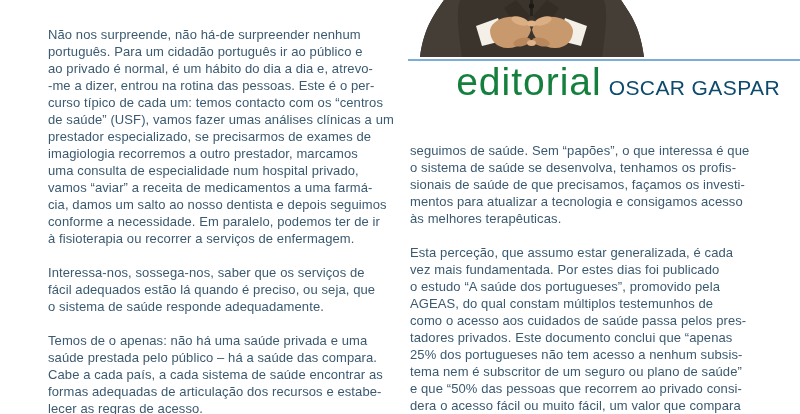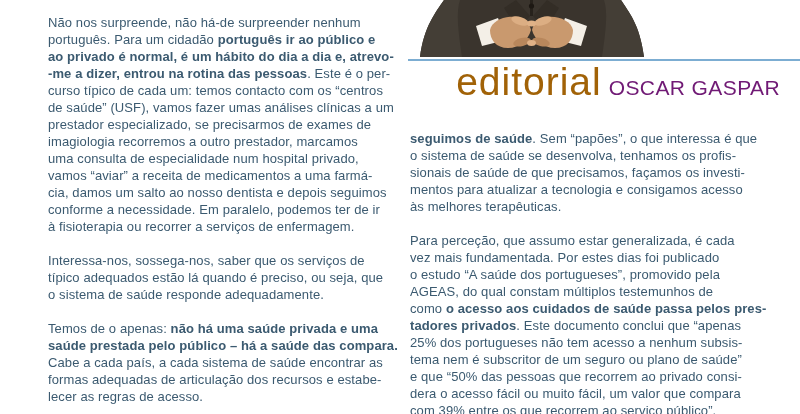--- a/index.html
+++ b/index.html
@@ -13,23 +13,23 @@
   }
   .col {
     position: absolute;
     color: #3b5a70;
     font-size: 13px;
     line-height: 17px;
     letter-spacing: 0.1px;
   }
   .col p {
     white-space: pre;
-    margin: 4px 0 17px 0;
+    margin: 16px 0 17px 0;
   }
-  .col b { font-weight: 700; }
+  .col b { font-weight: 400; }
   #left-col  { left: 48px;  top: 10px;  width: 350px; }
   #right-col { left: 410px; top: 126px; width: 390px; }
 
   #author-photo {
     position: absolute;
     left: 416px; top: 0;
     width: 232px; height: 57px;
   }
   #header-rule {
     position: absolute;
@@ -40,27 +40,27 @@
   #byline {
     position: absolute;
     top: 60px; right: 20px;
     display: flex;
     align-items: baseline;
     gap: 7px;
   }
   #editorial-label {
     font-size: 39px;
     font-weight: 200;
-    color: #a16207;
+    color: #15803d;
     letter-spacing: 1px;
   }
   #author-name {
     font-size: 21px;
     font-weight: 400;
-    color: #701a75;
+    color: #0c4a6e;
     letter-spacing: 0.4px;
   }
 </style>
 </head>
 <body>
 
 <svg id="author-photo" viewBox="0 0 232 57" preserveAspectRatio="none" aria-hidden="true">
 
   <path d="M28,0 C20,12 8,26 4,57 L228,57 C224,24 212,11 205,0 Z" fill="#3a342d"></path>
 
@@ -103,36 +103,36 @@
 curso típico de cada um: temos contacto com os “centros
 de saúde” (USF), vamos fazer umas análises clínicas a um
 prestador especializado, se precisarmos de exames de
 imagiologia recorremos a outro prestador, marcamos
 uma consulta de especialidade num hospital privado,
 vamos “aviar” a receita de medicamentos a uma farmá-
 cia, damos um salto ao nosso dentista e depois seguimos
 conforme a necessidade. Em paralelo, podemos ter de ir
 à fisioterapia ou recorrer a serviços de enfermagem.</span></p>
   <p><span>Interessa-nos, sossega-nos, saber que os serviços de
-típico adequados estão lá quando é preciso, ou seja, que
+fácil adequados estão lá quando é preciso, ou seja, que
 o sistema de saúde responde adequadamente.</span></p>
   <p><span>Temos de o apenas: </span><b>não há uma saúde privada e uma
 saúde prestada pelo público – há a saúde das compara.</b><span>
 Cabe a cada país, a cada sistema de saúde encontrar as
 formas adequadas de articulação dos recursos e estabe-
 lecer as regras de acesso.</span></p>
 </div>
 
 <div id="right-col" class="col">
   <p><b>seguimos de saúde</b><span>. Sem “papões”, o que interessa é que
 o sistema de saúde se desenvolva, tenhamos os profis-
 sionais de saúde de que precisamos, façamos os investi-
 mentos para atualizar a tecnologia e consigamos acesso
 às melhores terapêuticas.</span></p>
-  <p><span>Para perceção, que assumo estar generalizada, é cada
+  <p><span>Esta perceção, que assumo estar generalizada, é cada
 vez mais fundamentada. Por estes dias foi publicado
 o estudo “A saúde dos portugueses”, promovido pela
 AGEAS, do qual constam múltiplos testemunhos de
 como </span><b>o acesso aos cuidados de saúde passa pelos pres-
 tadores privados</b><span>. Este documento conclui que “apenas
 25% dos portugueses não tem acesso a nenhum subsis-
 tema nem é subscritor de um seguro ou plano de saúde”
 e que “50% das pessoas que recorrem ao privado consi-
 dera o acesso fácil ou muito fácil, um valor que compara
 com 39% entre os que recorrem ao serviço público”.</span></p>

